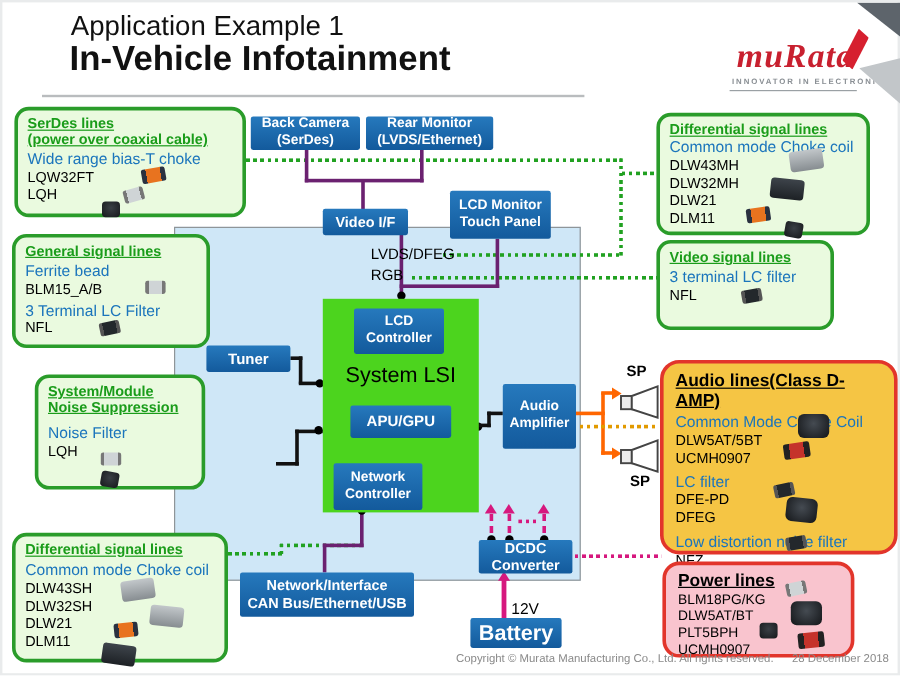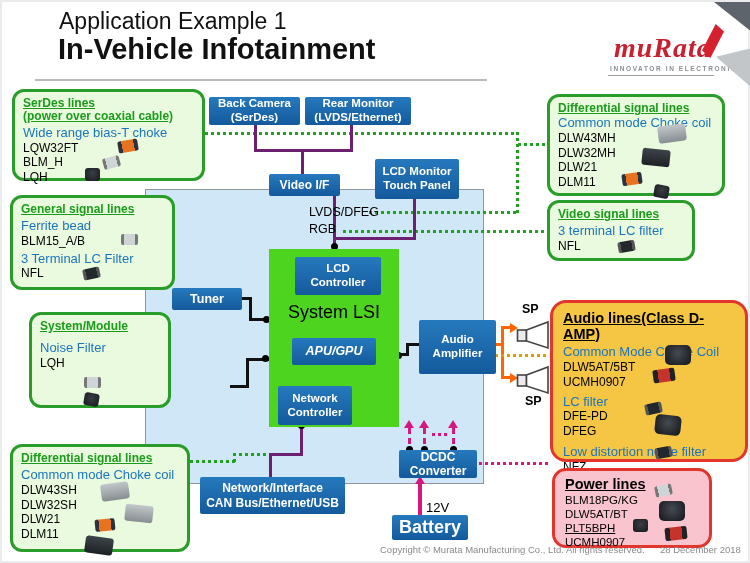--- a/index.html
+++ b/index.html
@@ -157,58 +157,57 @@
 
   <div class="node" style="left:207px;top:95px;width:91px;height:28px;">Back Camera
 (SerDes)</div>
   <div class="node" style="left:303px;top:95px;width:106px;height:28px;">Rear Monitor
 (LVDS/Ethernet)</div>
   <div class="node" style="left:267px;top:172px;width:71px;height:22px;font-size:12px;">Video I/F</div>
   <div class="node" style="left:373px;top:157px;width:84px;height:40px;">LCD Monitor
 Touch Panel</div>
   <div class="plain-label" style="left:307px;top:203px;">LVDS/DFEG</div>
   <div class="plain-label" style="left:307px;top:220px;">RGB</div>
-  <div class="node" style="left:293px;top:255px;width:86px;height:38px;">LCD
+  <div class="node" style="left:293px;top:255px;width:75px;height:38px;">LCD
 Controller</div>
-  <div class="node" style="left:290px;top:336px;width:84px;height:27px;font-size:12.5px;font-style:italic;">APU/GPU</div>
+  <div class="node" style="left:290px;top:336px;width:84px;height:27px;font-size:12.5px;">APU/GPU</div>
   <div class="node" style="left:276px;top:384px;width:74px;height:39px;">Network
 Controller</div>
   <div class="node" style="left:170px;top:286px;width:70px;height:22px;font-size:12.5px;">Tuner</div>
-  <div class="node" style="left:417px;top:318px;width:77px;height:54px;">Audio
+  <div class="node" style="left:417px;top:318px;width:61px;height:54px;">Audio
 Amplifier</div>
   <div class="node" style="left:198px;top:475px;width:145px;height:37px;font-size:12px;">Network/Interface
 CAN Bus/Ethernet/USB</div>
   <div class="node" style="left:397px;top:448px;width:78px;height:28px;font-size:12px;">DCDC
 Converter</div>
   <div class="node" style="left:390px;top:513px;width:76px;height:25px;font-size:18px;">Battery</div>
   <div class="plain-label" style="left:424px;top:498px;font-size:13px;">12V</div>
 
   <div class="pbox green" style="left:10px;top:87px;width:193px;height:92px;">
     <div class="ptitle green-t"><span>SerDes lines</span><br><span>(power over coaxial cable)</span></div>
     <div class="grp-label">Wide range bias-T choke</div>
     <div class="item">LQW32FT</div>
-    <div class="item">BLM_H</div>
     <div class="item">LQH</div>
     <span class="chip navy-orange" style="left:103px;top:48px;transform:rotate(-10deg);"></span>
     <span class="chip silver" style="left:88px;top:65px;transform:rotate(-15deg);"></span>
     <span class="chip coil" style="left:70px;top:76px;"></span>
   </div>
 
   <div class="pbox green" style="left:8px;top:193px;width:165px;height:95px;">
     <div class="ptitle green-t"><span>General signal lines</span></div>
     <div class="grp-label">Ferrite bead</div>
     <div class="item">BLM15_A/B</div>
     <div class="grp-label">3 Terminal LC Filter</div>
     <div class="item">NFL</div>
     <span class="chip silver" style="left:108px;top:36px;"></span>
     <span class="chip dark" style="left:70px;top:70px;transform:rotate(-12deg);"></span>
   </div>
 
   <div class="pbox green" style="left:27px;top:310px;width:142px;height:96px;">
-    <div class="ptitle green-t"><span>System/Module</span><br></div>
+    <div class="ptitle green-t"><span>System/Module</span><br><span>Noise Suppression</span></div>
     <div class="grp-label" style="margin-top:8px;">Noise Filter</div>
     <div class="item">LQH</div>
     <span class="chip silver" style="left:52px;top:62px;"></span>
     <span class="chip coil" style="left:52px;top:78px;transform:rotate(10deg);"></span>
   </div>
 
   <div class="pbox green" style="left:8px;top:442px;width:180px;height:108px;">
     <div class="ptitle green-t"><span>Differential signal lines</span></div>
     <div class="grp-label">Common mode Choke coil</div>
     <div class="item">DLW43SH</div>
@@ -227,21 +226,21 @@
     <div class="item">DLW43MH</div>
     <div class="item">DLW32MH</div>
     <div class="item">DLW21</div>
     <div class="item">DLM11</div>
     <span class="chip big-silver" style="left:108px;top:28px;transform:rotate(-8deg);"></span>
     <span class="chip big-dark" style="left:92px;top:52px;transform:rotate(6deg);"></span>
     <span class="chip navy-orange" style="left:72px;top:76px;transform:rotate(-8deg);"></span>
     <span class="chip coil" style="left:104px;top:88px;transform:rotate(10deg);"></span>
   </div>
 
-  <div class="pbox green" style="left:545px;top:198px;width:148px;height:61px;">
+  <div class="pbox green" style="left:545px;top:198px;width:148px;height:75px;">
     <div class="ptitle green-t"><span>Video signal lines</span></div>
     <div class="grp-label">3 terminal LC filter</div>
     <div class="item">NFL</div>
     <span class="chip dark" style="left:68px;top:38px;transform:rotate(-10deg);"></span>
   </div>
 
   <div class="pbox gold" style="left:548px;top:298px;width:198px;height:162px;padding:8px 10px;">
     <div class="ptitle red-t"><span>Audio lines(Class D-AMP)</span></div>
     <div class="grp-label">Common Mode Choke Coil</div>
     <div class="item">DLW5AT/5BT</div>
@@ -255,21 +254,21 @@
     <span class="chip red-stripe" style="left:100px;top:66px;transform:rotate(-8deg);"></span>
     <span class="chip dark" style="left:92px;top:100px;transform:rotate(-12deg);"></span>
     <span class="chip coil-big" style="left:102px;top:112px;transform:rotate(6deg);"></span>
     <span class="chip dark" style="left:102px;top:144px;transform:rotate(-10deg);"></span>
   </div>
 
   <div class="pbox pink" style="left:550px;top:466px;width:160px;height:80px;padding:6px 10px;">
     <div class="ptitle red-t"><span>Power lines</span></div>
     <div class="item" style="font-size:11.5px;">BLM18PG/KG</div>
     <div class="item" style="font-size:11.5px;">DLW5AT/BT</div>
-    <div class="item" style="font-size:11.5px;text-decoration:underline;">PLT5BPH</div>
+    <div class="item" style="font-size:11.5px;">PLT5BPH</div>
     <div class="item" style="font-size:11.5px;">UCMH0907</div>
     <span class="chip silver" style="left:100px;top:14px;transform:rotate(-12deg);"></span>
     <span class="chip coil-big" style="left:104px;top:30px;"></span>
     <span class="chip coil" style="left:78px;top:48px;"></span>
     <span class="chip red-stripe" style="left:110px;top:56px;transform:rotate(-6deg);"></span>
   </div>
 
   <div class="footer" style="left:378px;">Copyright © Murata Manufacturing Co., Ltd. All rights reserved.</div>
   <div class="footer" style="left:658px;">28 December 2018</div>
 

